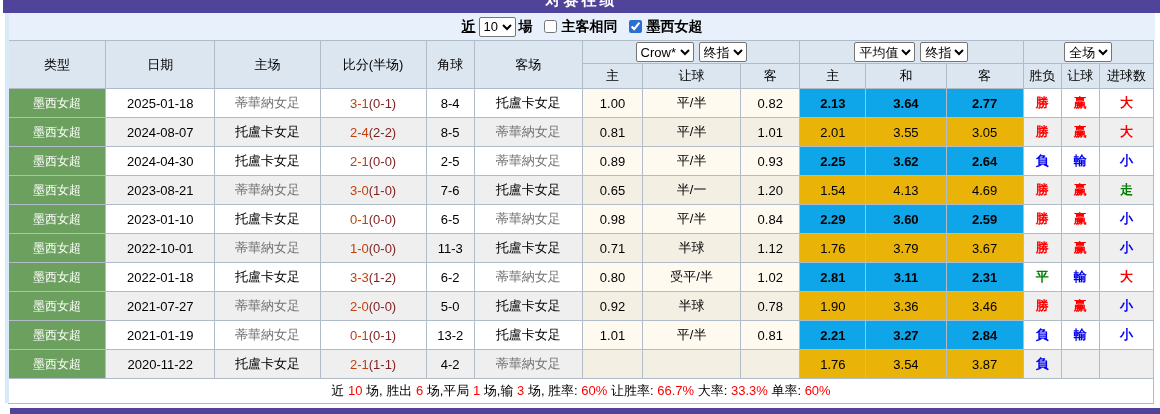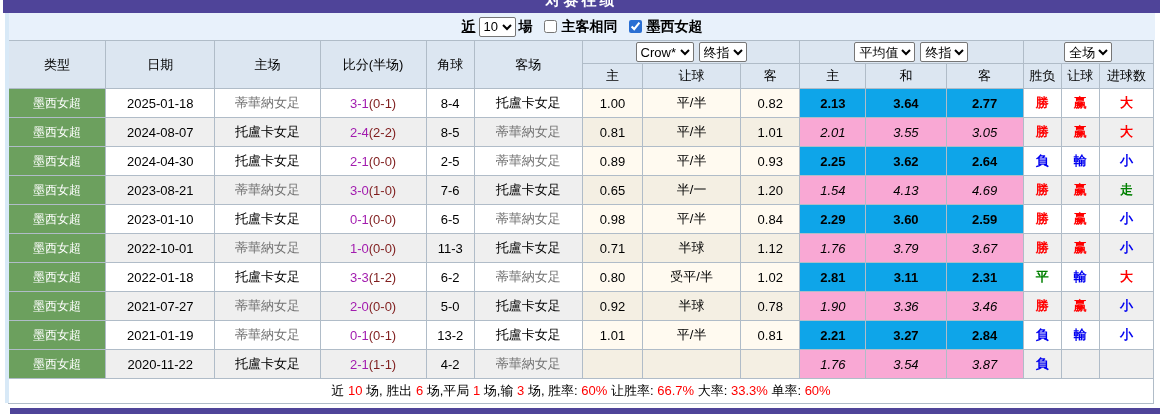--- a/index.html
+++ b/index.html
@@ -18,24 +18,24 @@
   tr.sub th{height:24px;}
   .grp-cell{vertical-align:middle;margin-left:8px;}
   .sel-wrap{display:flex;justify-content:center;align-items:center;gap:5px;}
   td{height:28px;font-size:13px;color:#000;}
   .c-league{background:#6ca05e;color:#fff;font-size:12px;}
   tr.even td{background:#efefef;}
   tr.odd td{background:#ffffff;}
   tr.odd td.asia{background:#fffaf0;margin-left:41px;}
   tr.even td.asia{background:#f4efe3;}
   tr.odd td.euro{background:#0ea5e9;font-weight:bold;}
-  tr.even td.euro{background:#f9a8d4;font-style:italic;}
+  tr.even td.euro{background:#eab308;}
   tr.odd td.c-league, tr.even td.c-league{background:#6ca05e;}
   .team-focus{color:#737373;}
-  .ft{color:#a21caf;}
+  .ft{color:#c2410c;}
   .ht{color:#7f1d1d;}
   .t-red{color:#f00;font-weight:bold;}
   .t-blue{color:#0000f0;font-weight:bold;}
   .t-green{color:#008000;font-weight:bold;}
   td.res{font-size:13px;}
   .summary-td{height:24px;background:#fff;font-size:13px;}
   .sum-red{color:#f00;}
   .bottombar{height:7px;background:#4f4499;margin:4px 0 0 10px;width:1150px;}
 </style>
 </head>

